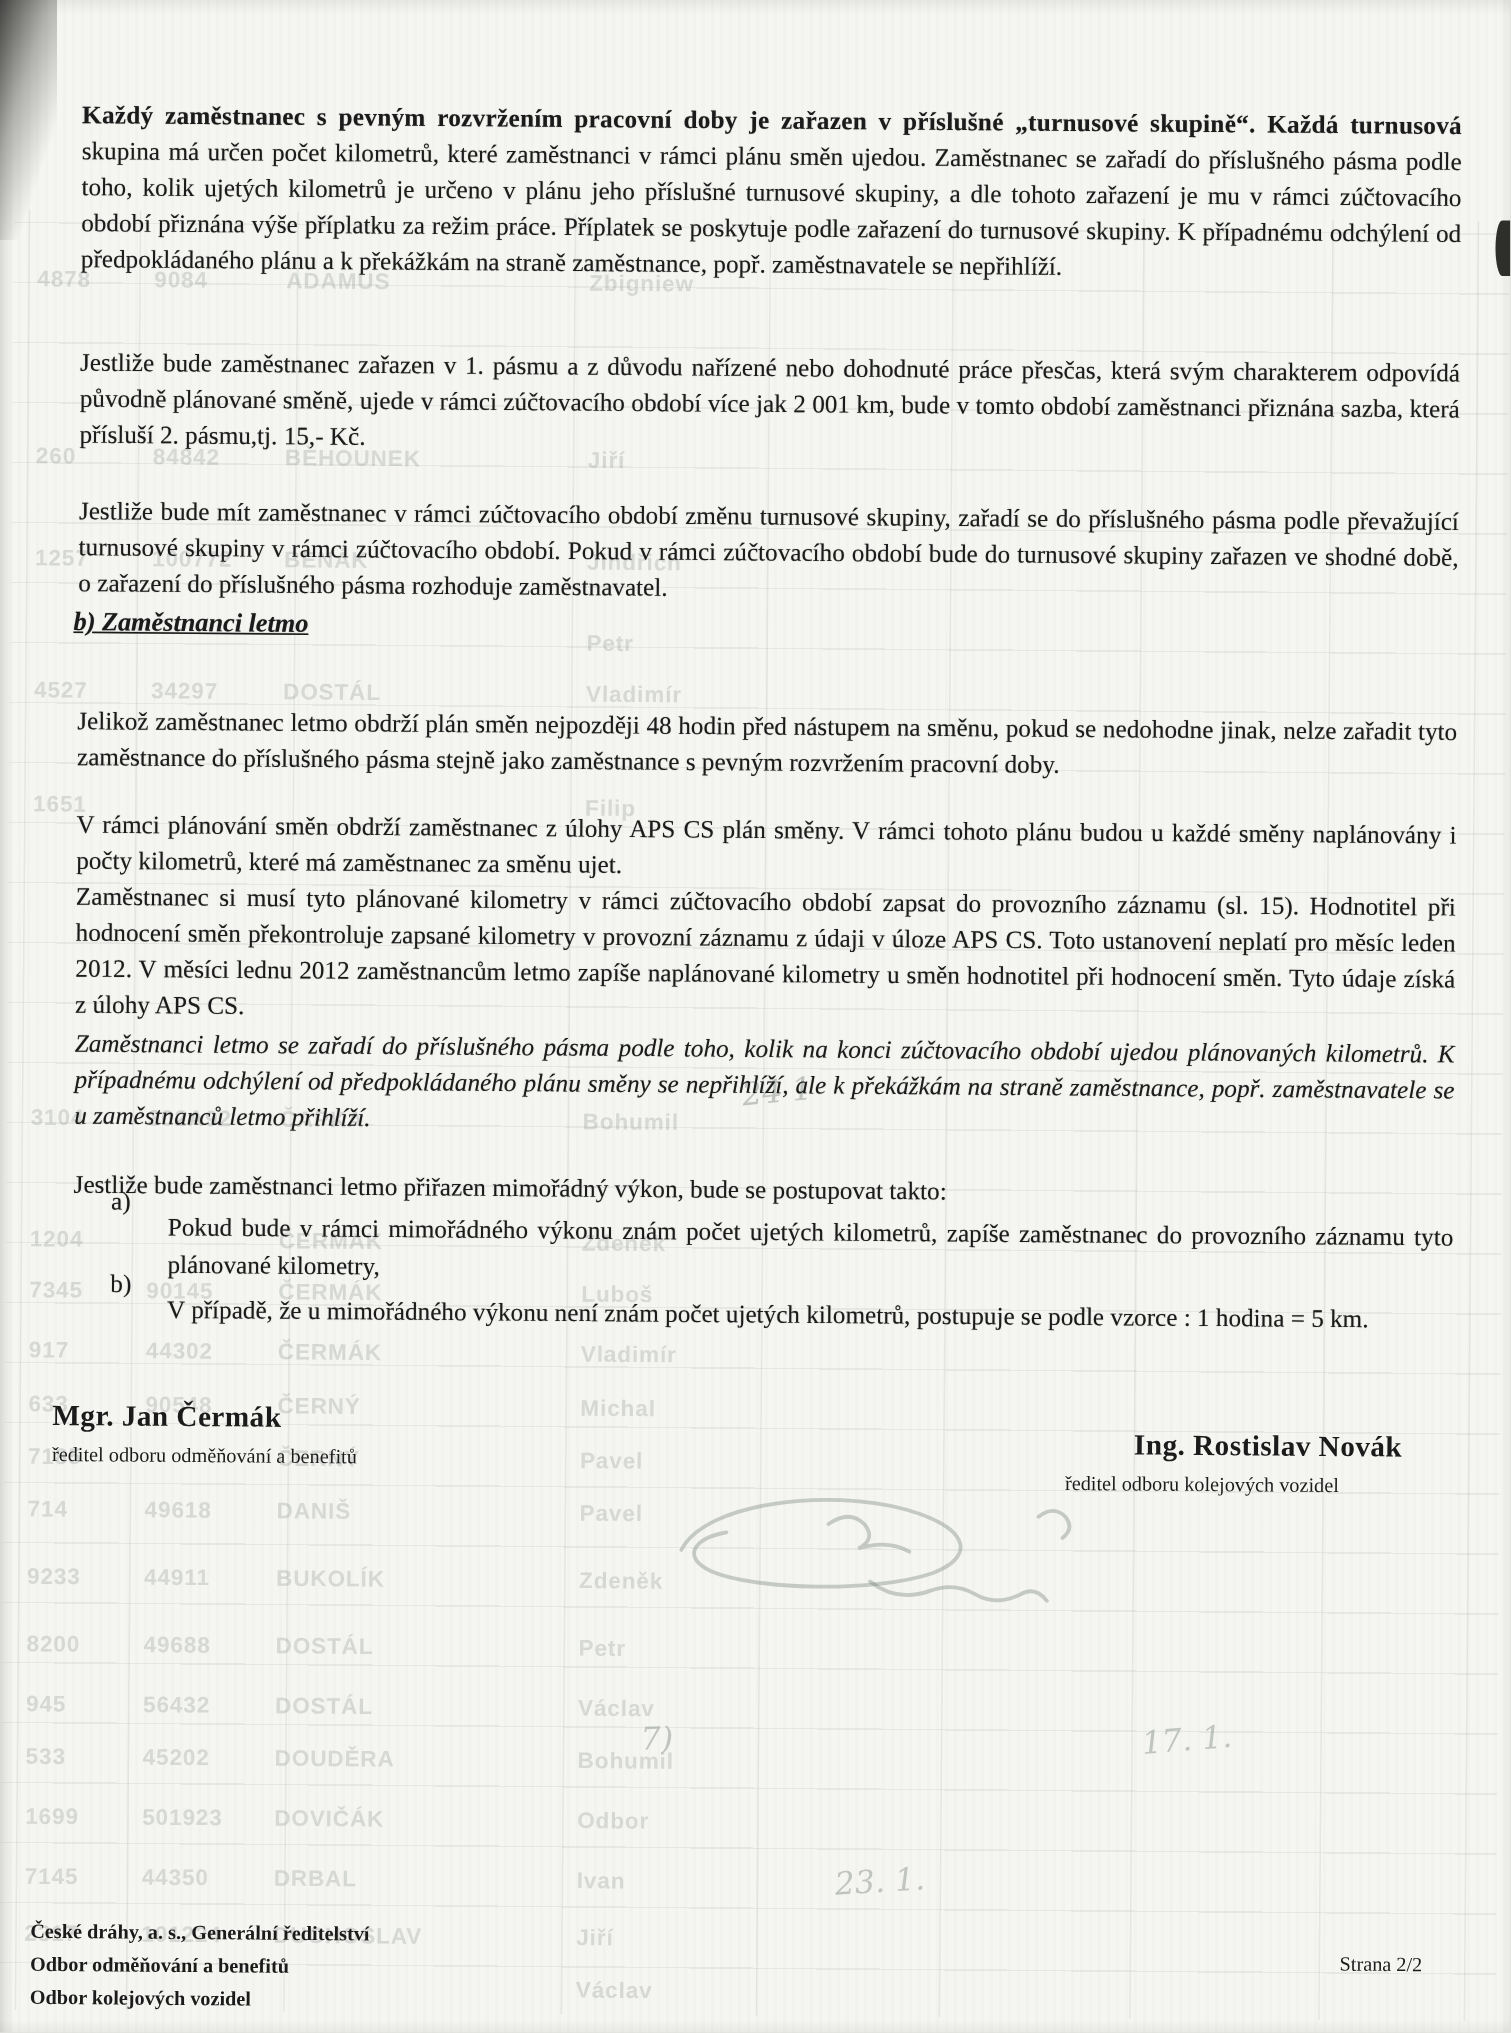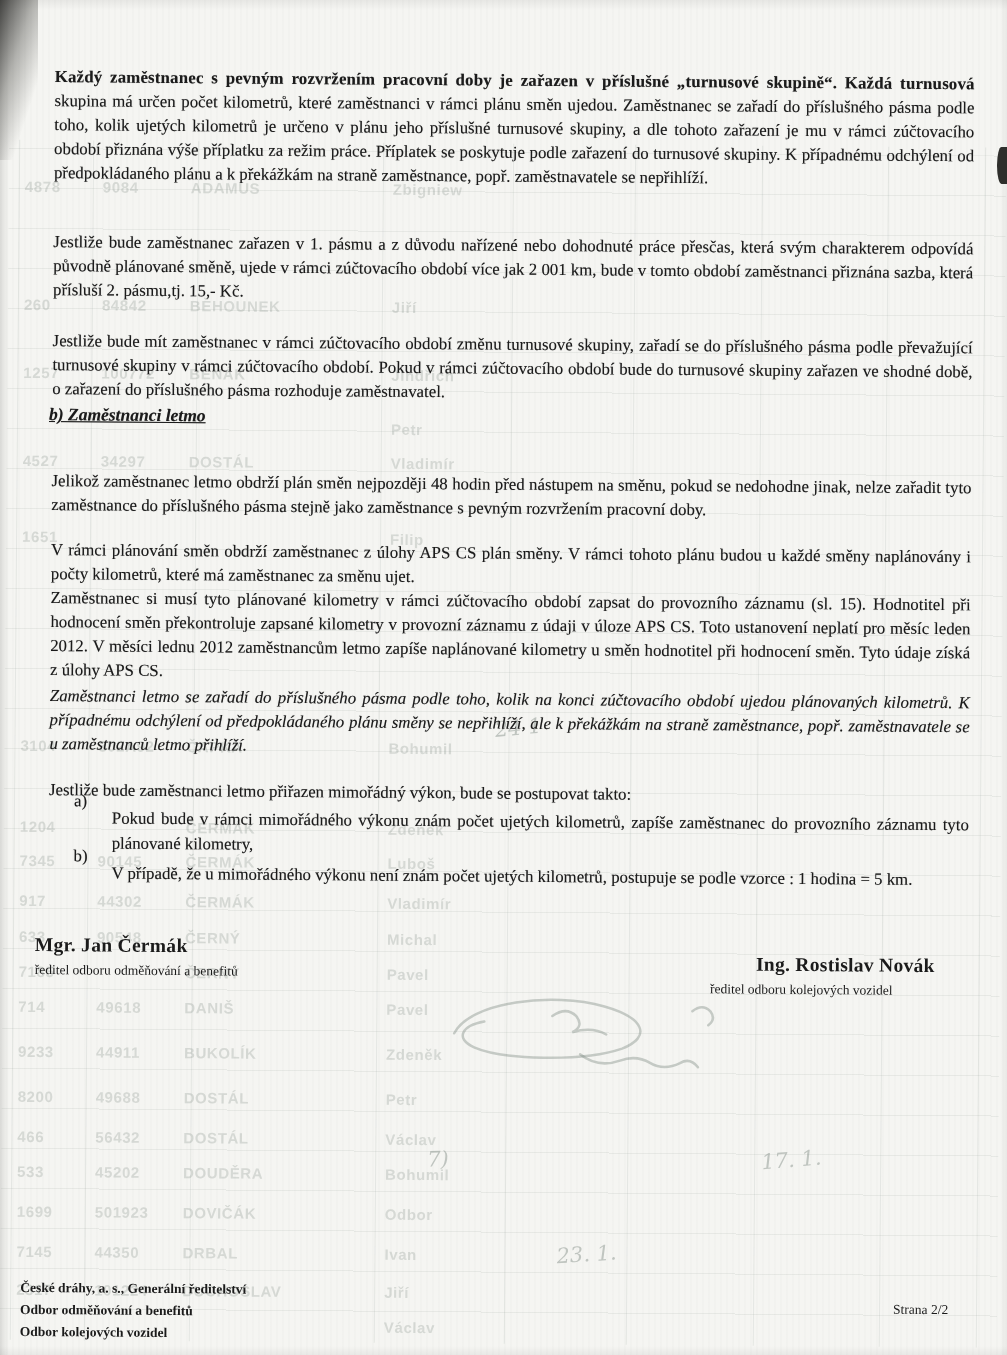--- a/index.html
+++ b/index.html
@@ -171,21 +171,21 @@
           <span class="gc gc3">BUKOLÍK</span>
           <span class="gc gc4">Zdeněk</span>
         </div>
       <div class="grow" style="top:1088px">
           <span class="gc gc1">8200</span>
           <span class="gc gc2">49688</span>
           <span class="gc gc3">DOSTÁL</span>
           <span class="gc gc4">Petr</span>
         </div>
       <div class="grow" style="top:1128px">
-          <span class="gc gc1">466</span>
+          <span class="gc gc1">945</span>
           <span class="gc gc2">56432</span>
           <span class="gc gc3">DOSTÁL</span>
           <span class="gc gc4">Václav</span>
         </div>
       <div class="grow" style="top:1163px">
           <span class="gc gc1">533</span>
           <span class="gc gc2">45202</span>
           <span class="gc gc3">DOUDĚRA</span>
           <span class="gc gc4">Bohumil</span>
         </div>

